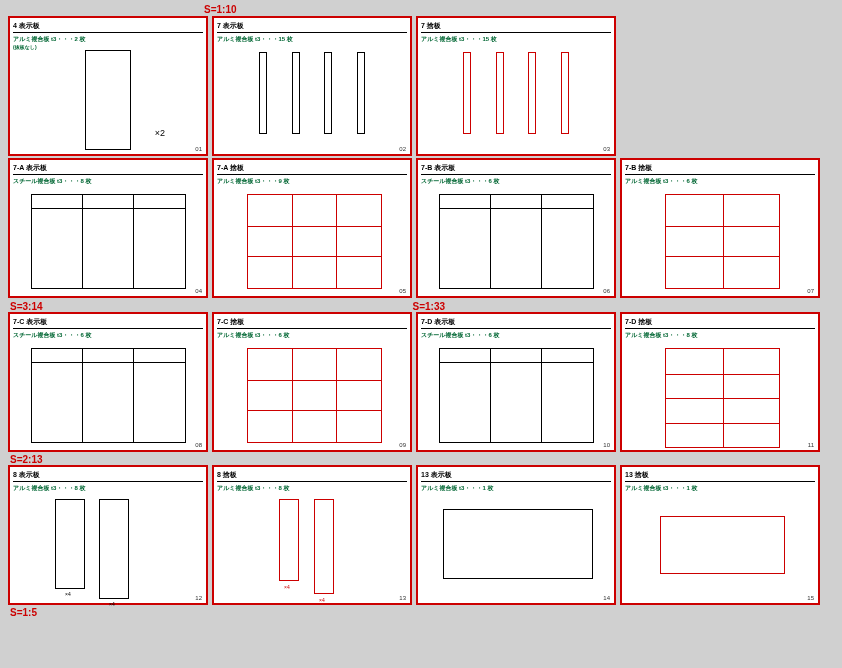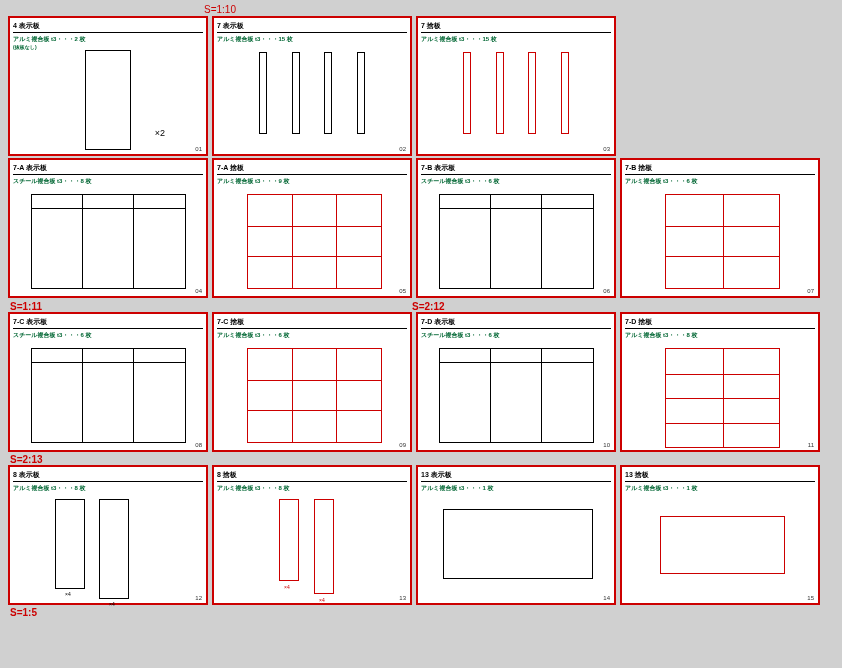--- a/index.html
+++ b/index.html
@@ -1,18 +1,18 @@
 <!DOCTYPE html>
 <html><head>
 <meta charset="utf-8">
 <style>
 *{box-sizing:border-box;margin:0;padding:0}
 body{background:#d0d0d0;font-family:Arial,sans-serif;font-size:6px;width:842px;height:668px;padding:4px 8px 4px 8px}
 .row{display:flex;gap:4px;margin-bottom:2px}
-.scale-label{color:#cc0000;font-size:10px;font-weight:normal;margin:0 0 1px 196px}
+.scale-label{color:#cc0000;font-size:10px;font-weight:bold;margin:0 0 1px 196px}
 .scale-below{color:#cc0000;font-size:10px;font-weight:bold;margin:1px 0 0 2px}
 .panel{background:#fff;border:2px solid #cc0000;width:200px;height:144px;position:relative;padding:3px}
 .panel.narrow{height:140px}
 .title-bar{border-bottom:1px solid #000;padding-bottom:1px;margin-bottom:2px}
 .title{font-size:7px;font-weight:bold;color:#000}
 .subtitle{font-size:6px;font-weight:bold;color:#006633}
 .subtitle2{font-size:5px;font-weight:bold;color:#006633}
 .page-num{position:absolute;bottom:2px;right:4px;font-size:6px;color:#333}
 .drawing{position:absolute;top:24px;left:3px;right:3px;bottom:12px}
 
@@ -150,22 +150,22 @@
 <div class="grid-box red g3x3" style="left:40px;width:115px">
 <div class="vline" style="left:50%;background:#cc0000"></div>
 <div class="hline" style="top:33%;background:#cc0000"></div>
           <div class="hline" style="top:66%;background:#cc0000"></div>
 </div>
 </div>
 <div class="page-num">07</div>
 </div>
 </div>
 <div style="display:flex">
-<div class="scale-below">S=1:11</div>
-<div class="scale-below" style="margin-left:370px">S=2:12</div>
+<div class="scale-below">S=3:14</div>
+<div class="scale-below" style="margin-left:370px">S=1:33</div>
 </div>
 
 <div class="row">
 <div class="panel narrow">
 <div class="title-bar">
         <div class="title">7-C 表示板</div>
       </div>
 <div class="subtitle">スチール複合板 t3・・・6 枚</div>
 <div class="drawing">
 <div class="grid-box g3x1">

